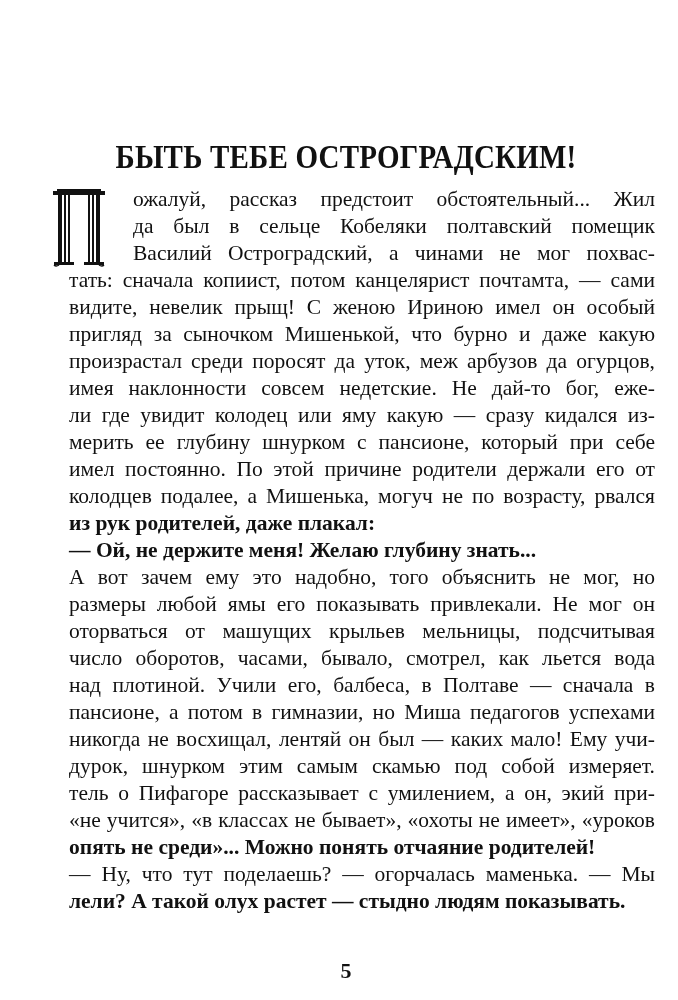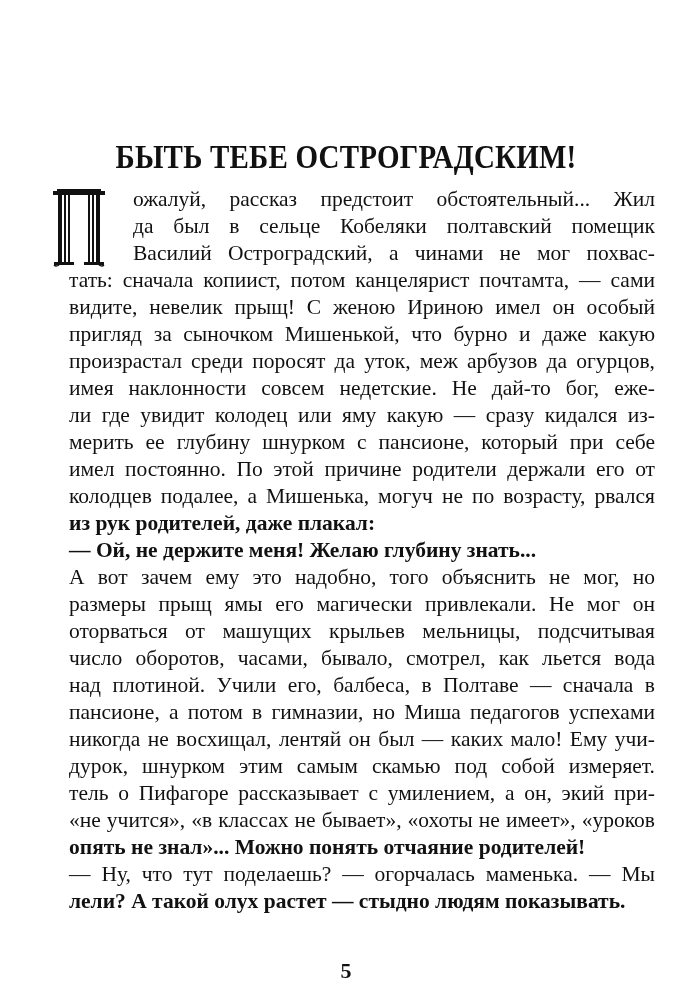--- a/index.html
+++ b/index.html
@@ -112,28 +112,28 @@
     <div class="line">пригляд за сыночком Мишенькой, что бурно и даже какую</div>
     <div class="line">произрастал среди поросят да уток, меж арбузов да огурцов,</div>
     <div class="line">имея наклонности совсем недетские. Не дай-то бог, еже-</div>
     <div class="line">ли где увидит колодец или яму какую — сразу кидался из-</div>
     <div class="line">мерить ее глубину шнурком с пансионе, который при себе</div>
     <div class="line">имел постоянно. По этой причине родители держали его от</div>
     <div class="line">колодцев подалее, а Мишенька, могуч не по возрасту, рвался</div>
     <div class="line last">из рук родителей, даже плакал:</div>
     <div class="line last">— Ой, не держите меня! Желаю глубину знать...</div>
     <div class="line">А вот зачем ему это надобно, того объяснить не мог, но</div>
-    <div class="line">размеры прыщ ямы его магически привлекали. Не мог он</div>
+    <div class="line">размеры любой ямы его показывать привлекали. Не мог он</div>
     <div class="line">оторваться от машущих крыльев мельницы, подсчитывая</div>
     <div class="line">число оборотов, часами, бывало, смотрел, как льется вода</div>
     <div class="line">над плотиной. Учили его, балбеса, в Полтаве — сначала в</div>
     <div class="line">пансионе, а потом в гимназии, но Миша педагогов успехами</div>
     <div class="line">никогда не восхищал, лентяй он был — каких мало! Ему учи-</div>
     <div class="line">дурок, шнурком этим самым скамью под собой измеряет.</div>
     <div class="line">тель о Пифагоре рассказывает с умилением, а он, экий при-</div>
     <div class="line">«не учится», «в классах не бывает», «охоты не имеет», «уроков</div>
-    <div class="line last">опять не знал»... Можно понять отчаяние родителей!</div>
+    <div class="line last">опять не среди»... Можно понять отчаяние родителей!</div>
     <div class="line">— Ну, что тут поделаешь? — огорчалась маменька. — Мы</div>
     <div class="line last">лели? А такой олух растет — стыдно людям показывать.</div>
   </div>
 
   <div class="page-number">5</div>
 </div>
 
 </body></html>

